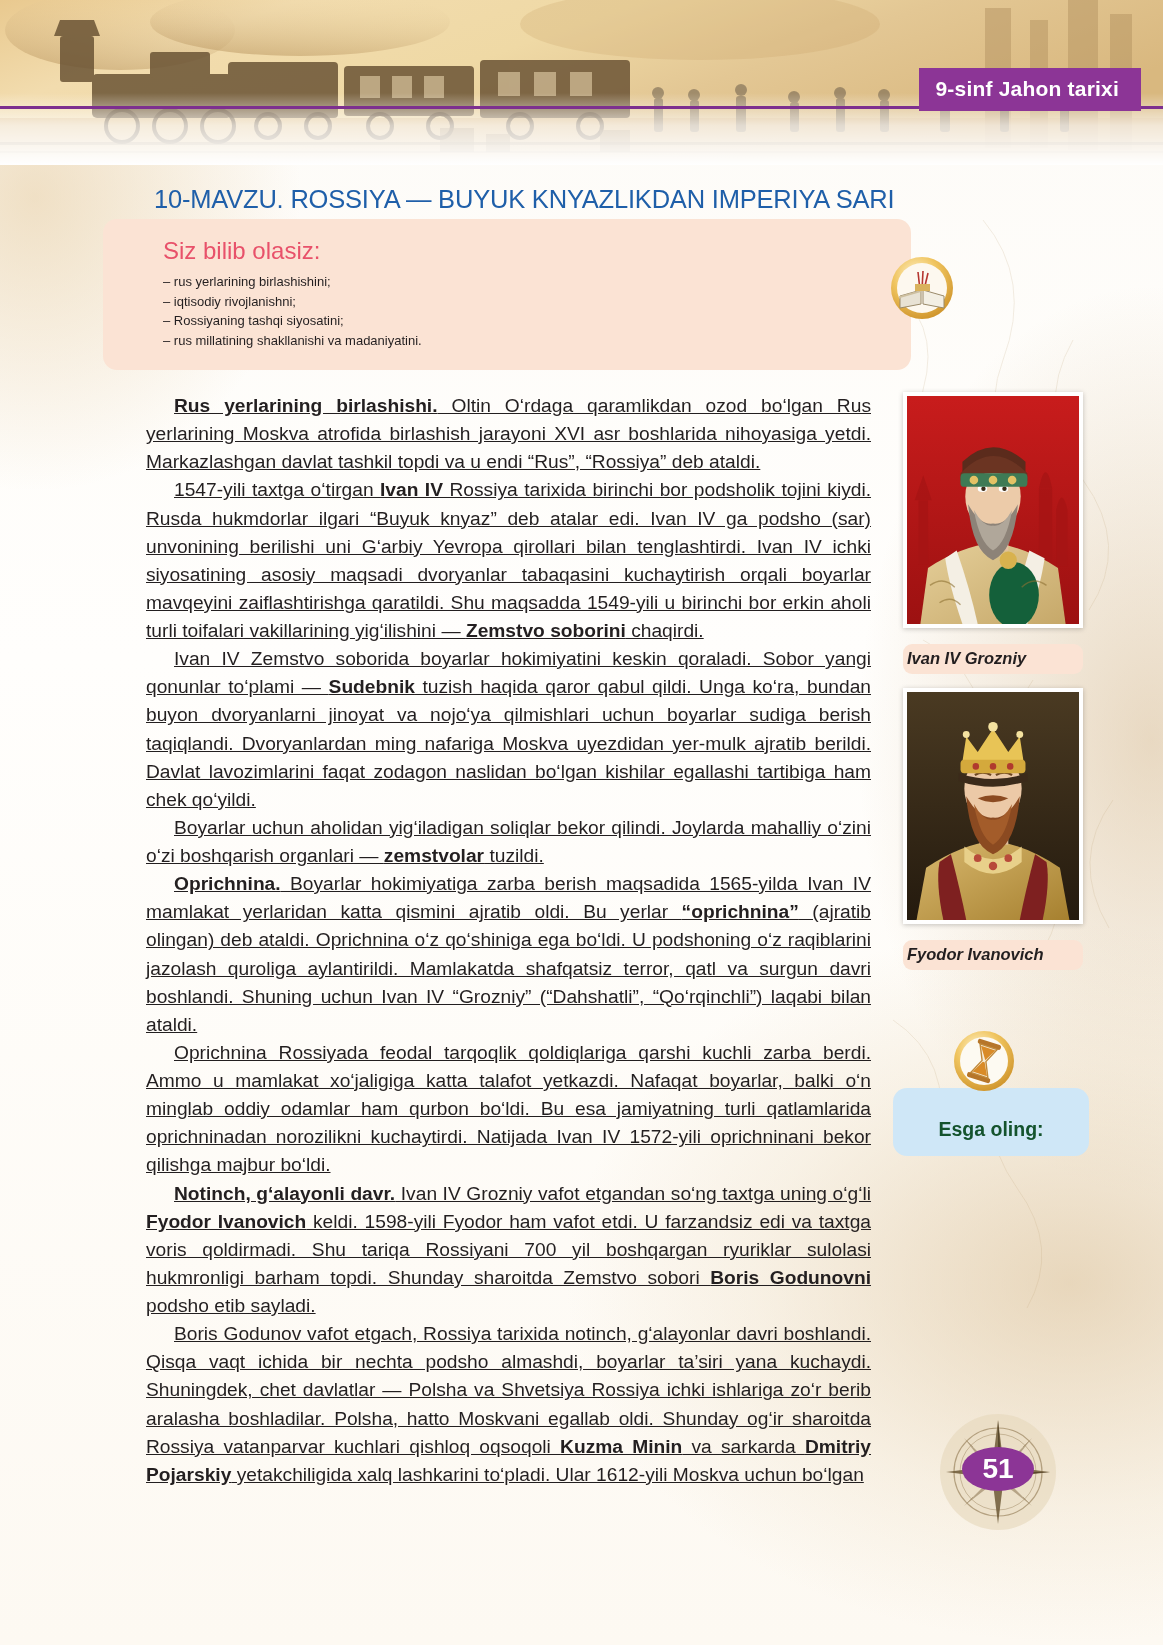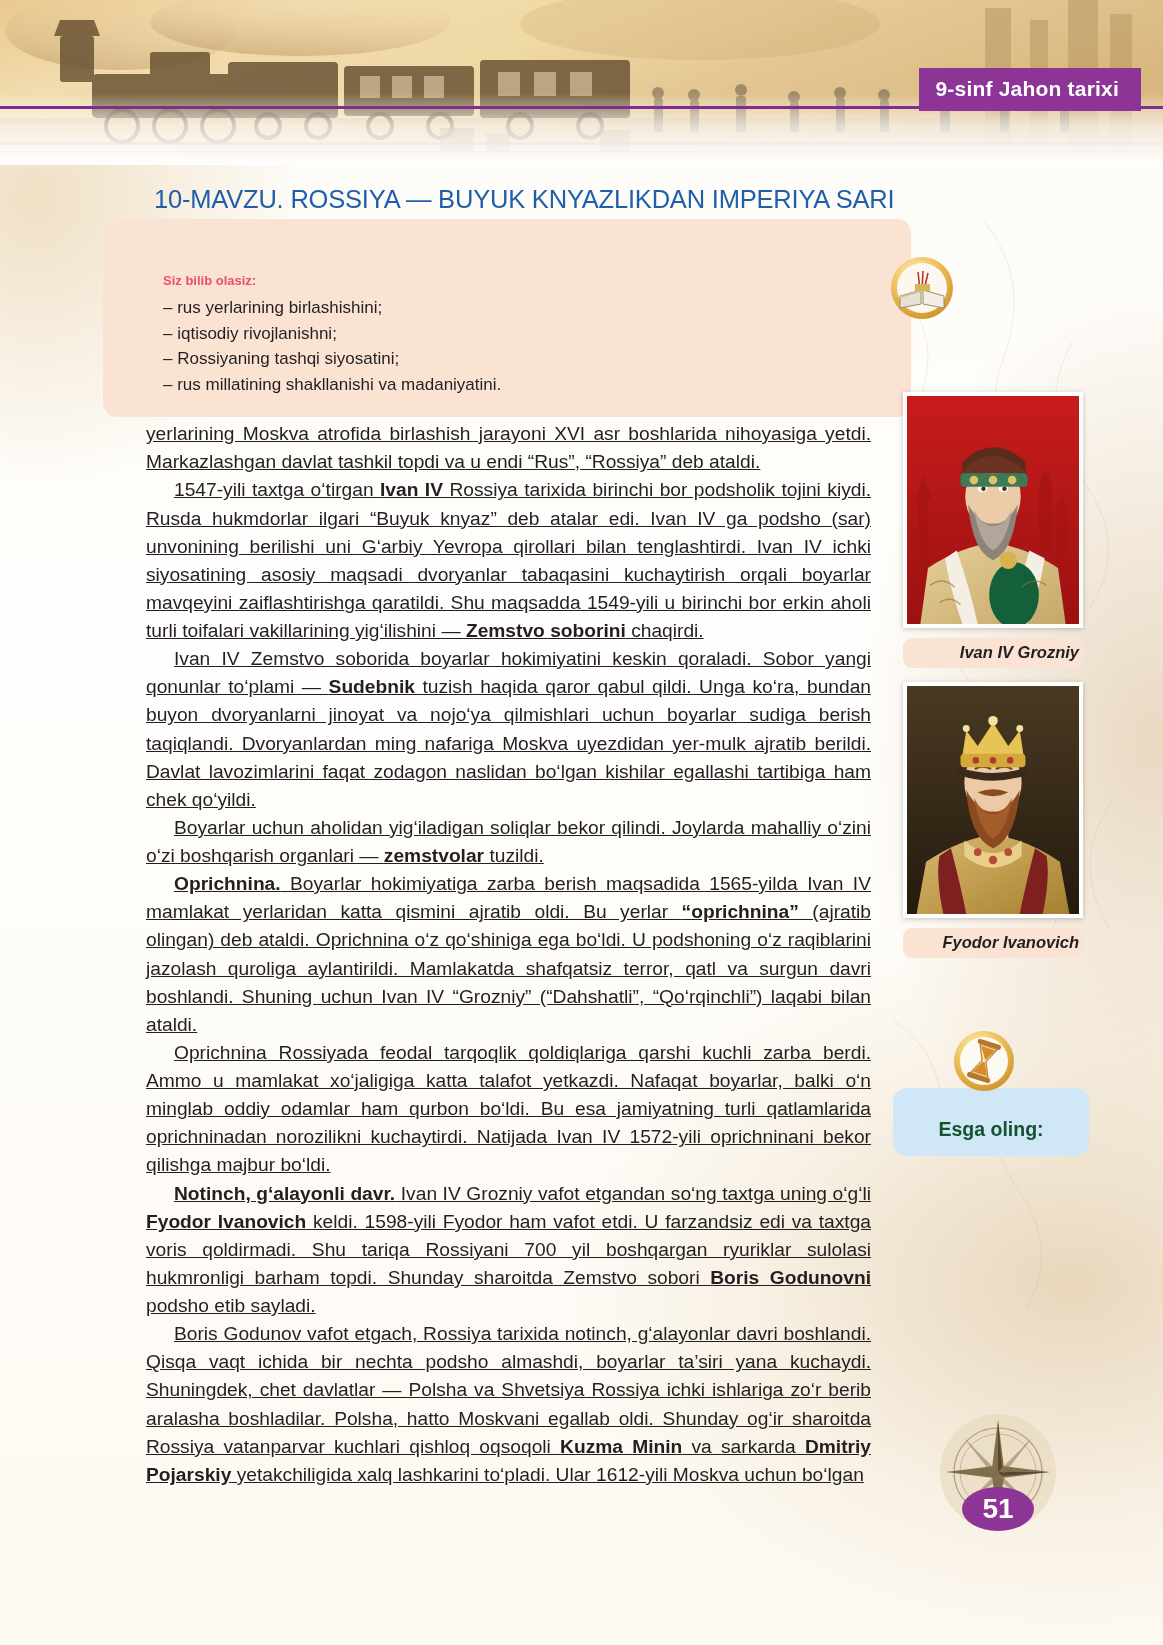--- a/index.html
+++ b/index.html
@@ -99,28 +99,27 @@
     top: 219px;
     width: 808px;
     padding: 18px 24px 20px 60px;
     box-sizing: border-box;
     background: #fbe3d4;
     border-radius: 14px;
     z-index: 4;
   }
   .know-title {
     color: #e8516a;
-    font-size: 13px;
-    font-weight: bold;
+    font-size: 24px;
+    font-weight: normal;
     margin-bottom: 7px;
-    margin-top: 36px;
   }
   .know-item {
     color: #231f20;
-    font-size: 17px;
+    font-size: 13px;
     line-height: 1.50;
   }
 
   
   .book-badge {
     position: absolute;
     left: 890px;
     top: 256px;
     width: 64px;
     height: 64px;
@@ -164,24 +163,24 @@
     position: relative;
     width: 180px;
     height: 236px;
     border: 4px solid #ffffff;
     box-sizing: border-box;
     overflow: hidden;
     box-shadow: 0 1px 5px rgba(0,0,0,0.22);
   }
   .portrait-frame svg { display:block; width:100%; height:100%; }
   .caption {
-    margin-top: 10px;
+    margin-top: 16px;
     background: #fbe3d4;
     border-radius: 9px;
-    text-align: right;
+    text-align: left;
     font-size: 16.5px;
     font-style: italic;
     font-weight: bold;
     color: #231f20;
     padding: 5px 4px 6px 4px;
   }
 
   
   .remember-wrap {
     position: absolute;
@@ -238,21 +237,20 @@
     height: 44px;
     border-radius: 50%;
     background: #8c3596;
     color: #ffffff;
     font-size: 28px;
     font-weight: bold;
     display: flex;
     align-items: center;
     justify-content: center;
     z-index: 6;
-    margin-top: 40px;
   }
 </style>
 </head>
 <body>
 
 <div class="page">
 
   <div class="banner">
     <svg width="1163" height="165" viewBox="0 0 1163 165" xmlns="http://www.w3.org/2000/svg" aria-hidden="true">
       <defs>

